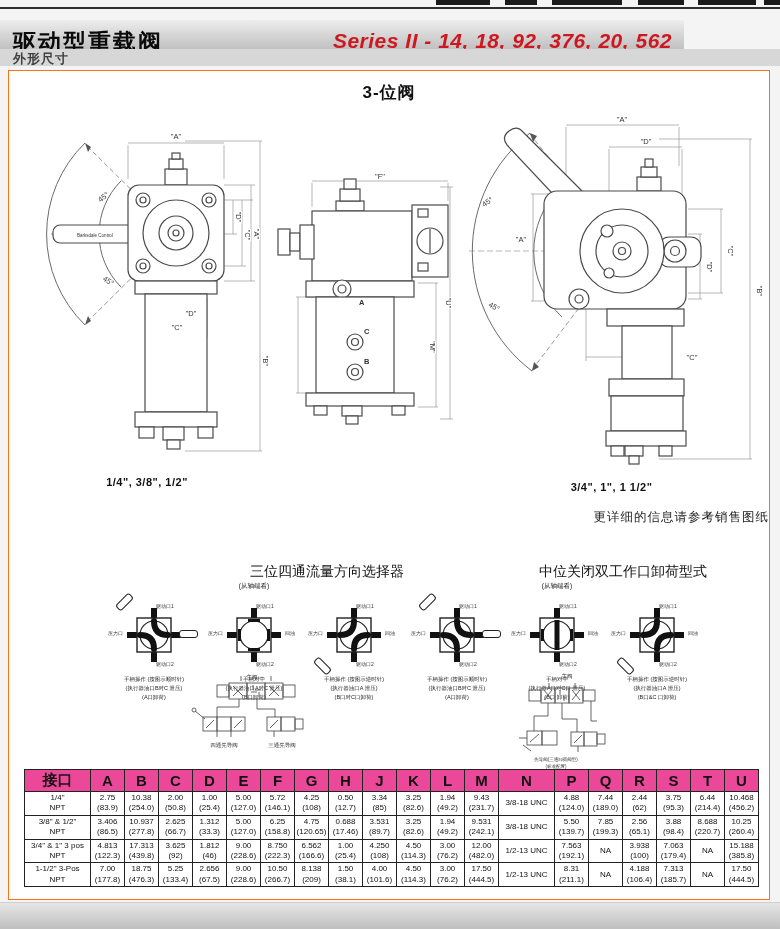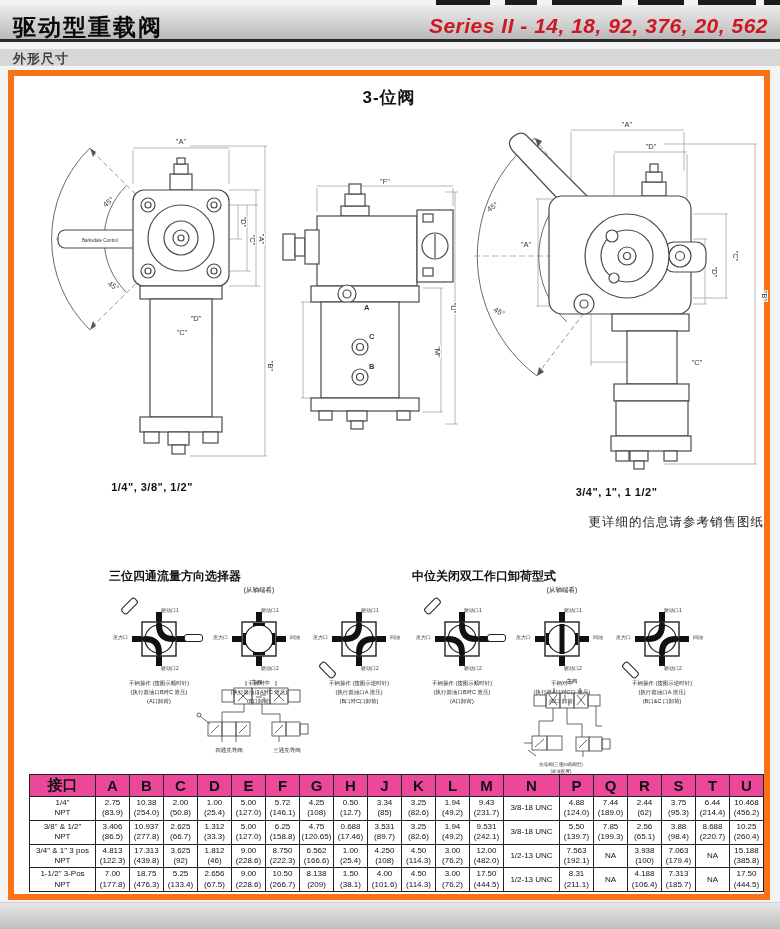--- a/index.html
+++ b/index.html
@@ -2,37 +2,37 @@
 <html><head>
 <meta charset="utf-8">
 <style>
   html,body{margin:0;padding:0}
   body{width:780px;height:929px;position:relative;background:#f4f4f4;
        font-family:"Liberation Sans",sans-serif;color:#111;overflow:hidden}
   
   .top-blob{position:absolute;top:0;height:5px;background:#1c1c1c}
   .topline{position:absolute;top:7px;left:0;width:780px;height:2px;background:#2e2e2e}
   
-  .hdr{position:absolute;top:5px;left:0;width:780px;height:37px;
+  .hdr{position:absolute;top:20px;left:0;width:684px;height:37px;
        background:linear-gradient(#ededed,#b9b9b9);border-bottom:3px solid #2b2b2b;box-sizing:border-box}
   .doc-title{position:absolute;left:13px;top:7px;font-size:23px;font-weight:bold;letter-spacing:2px;color:#0a0a0a}
   .series{position:absolute;right:12px;top:9px;font-size:21px;font-weight:bold;font-style:italic;color:#cf1720;letter-spacing:0.5px}
   .section-band{position:absolute;top:49px;left:0;width:780px;height:17px;background:#d7d7d7}
   .section-label{position:absolute;left:13px;top:1px;font-size:13px;font-weight:bold;color:#404040;letter-spacing:1px}
   
   .panel{position:absolute;top:70px;left:8px;width:762px;height:830px;background:#fff;
-         border:6px solid #f97316;box-sizing:border-box}
+         border:1px solid #f97316;box-sizing:border-box}
   .vtitle{position:absolute;top:10px;left:0;width:100%;text-align:center;font-size:17px;font-weight:bold;letter-spacing:1px}
   svg text{font-family:"Liberation Sans",sans-serif}
   .draw{position:absolute}
   .cap{position:absolute;font-size:11px;font-weight:bold;text-align:center;letter-spacing:0.5px}
   .note{position:absolute;top:438px;left:0;width:100%;text-align:right;font-size:12.5px;color:#222;letter-spacing:1px}
   
   .sym-group{position:absolute;top:492px;width:300px}
-  .sym-title{text-align:left;font-size:12px;font-weight:bold}
+  .sym-title{text-align:right;font-size:14px;font-weight:normal}
   .sym-sub{text-align:center;font-size:6.5px;margin-top:1px}
   .sym-row{display:flex;justify-content:space-around;margin-top:14px}
   .sym-item{width:96px;position:relative}
   .sym-box{width:60px;height:60px;margin:0 auto;position:relative}
   .pill{position:absolute;width:17px;height:6px;border:1.5px solid #222;border-radius:3px;background:#fff}
   .h-diag-top{top:-7px;left:-9px;transform:rotate(-45deg)}
   .h-left{top:25px;left:-45px}
   .h-diag-bottom{bottom:-5px;left:-11px;transform:rotate(45deg)}
   .pl{position:absolute;font-size:5px;color:#333;white-space:nowrap}
   .pl-top{top:-2px;left:32px}

